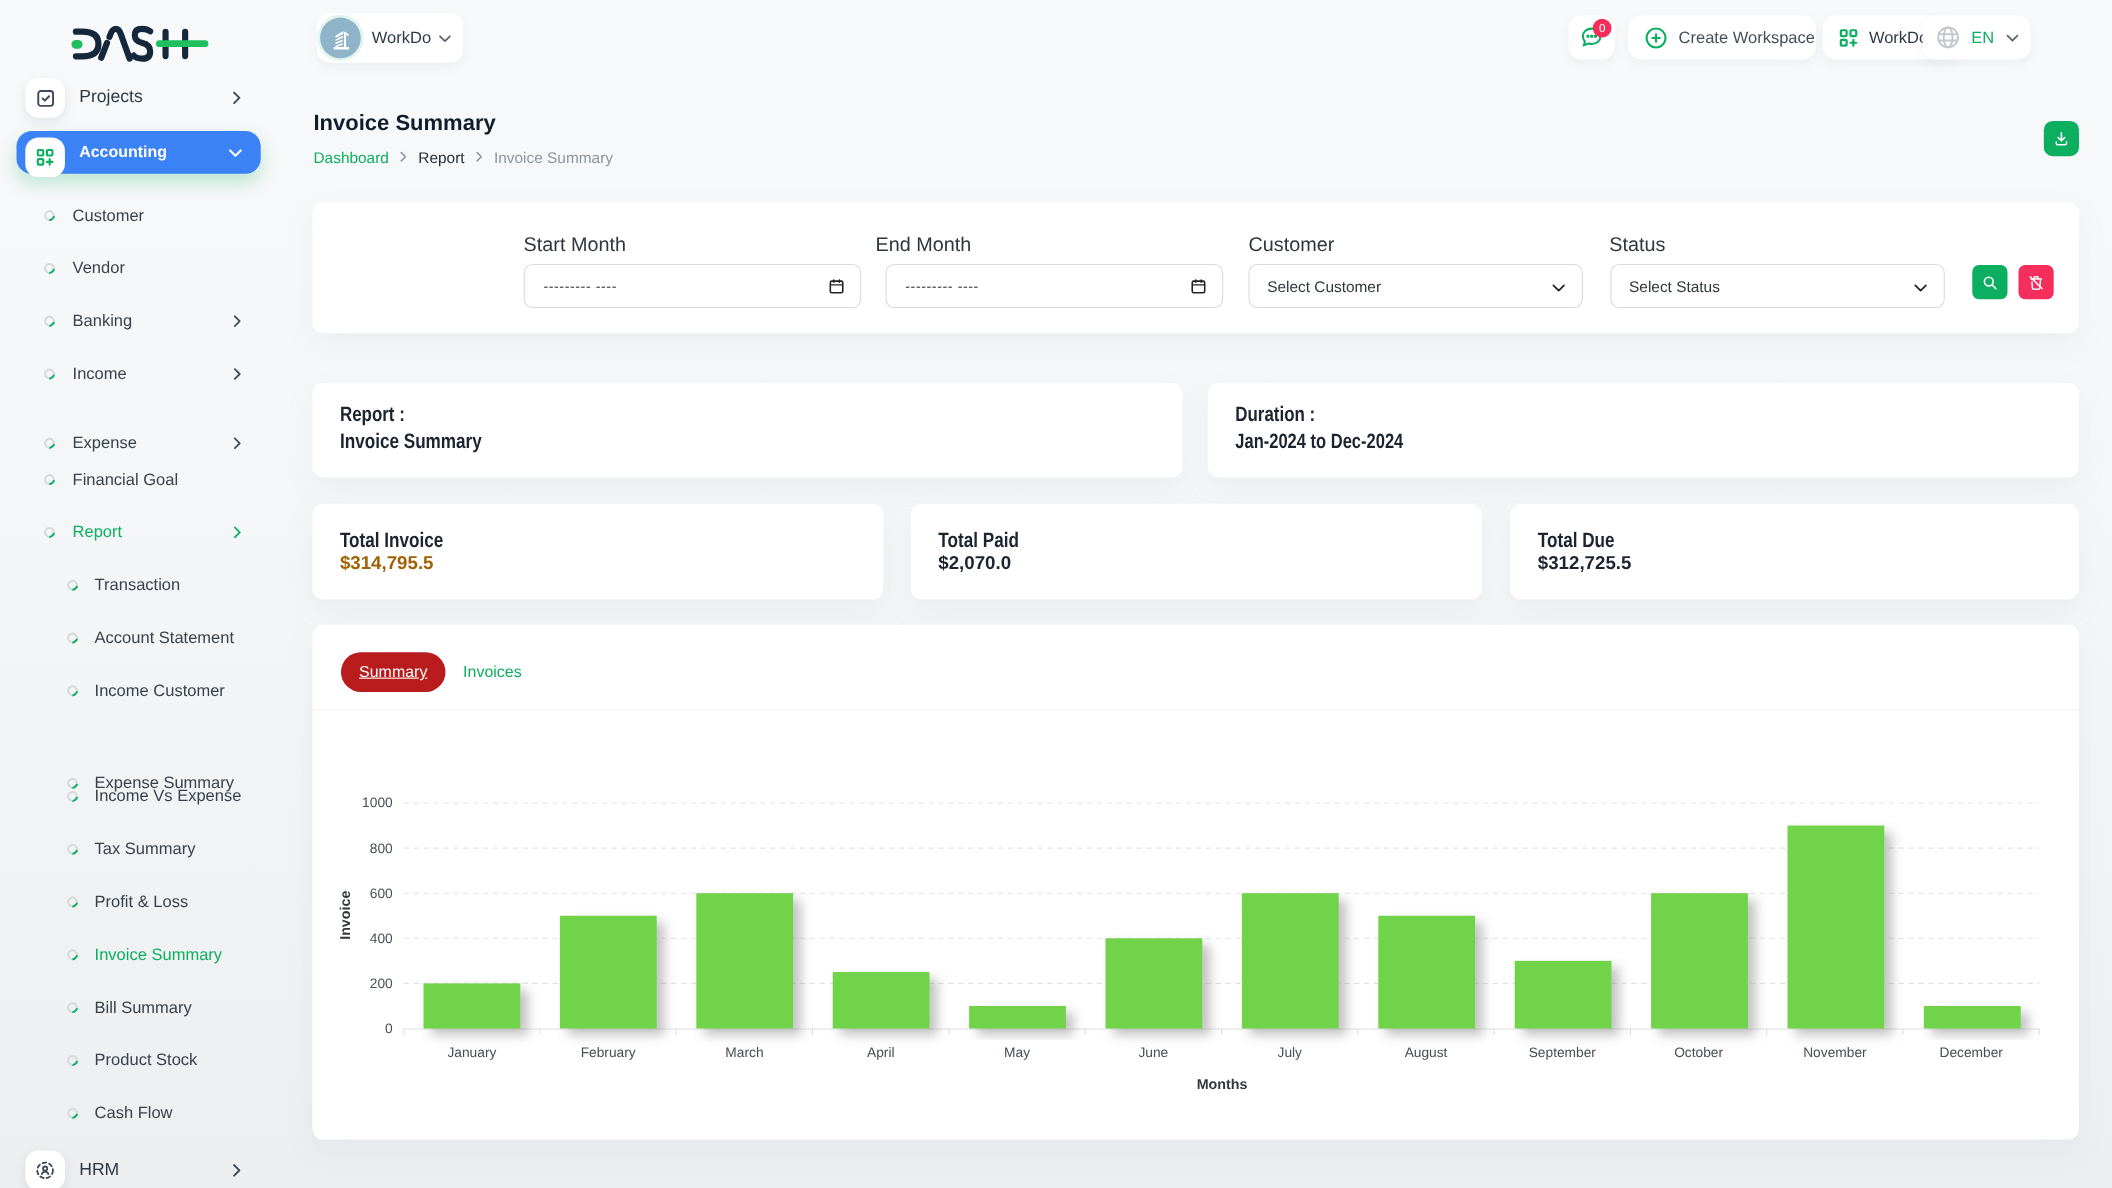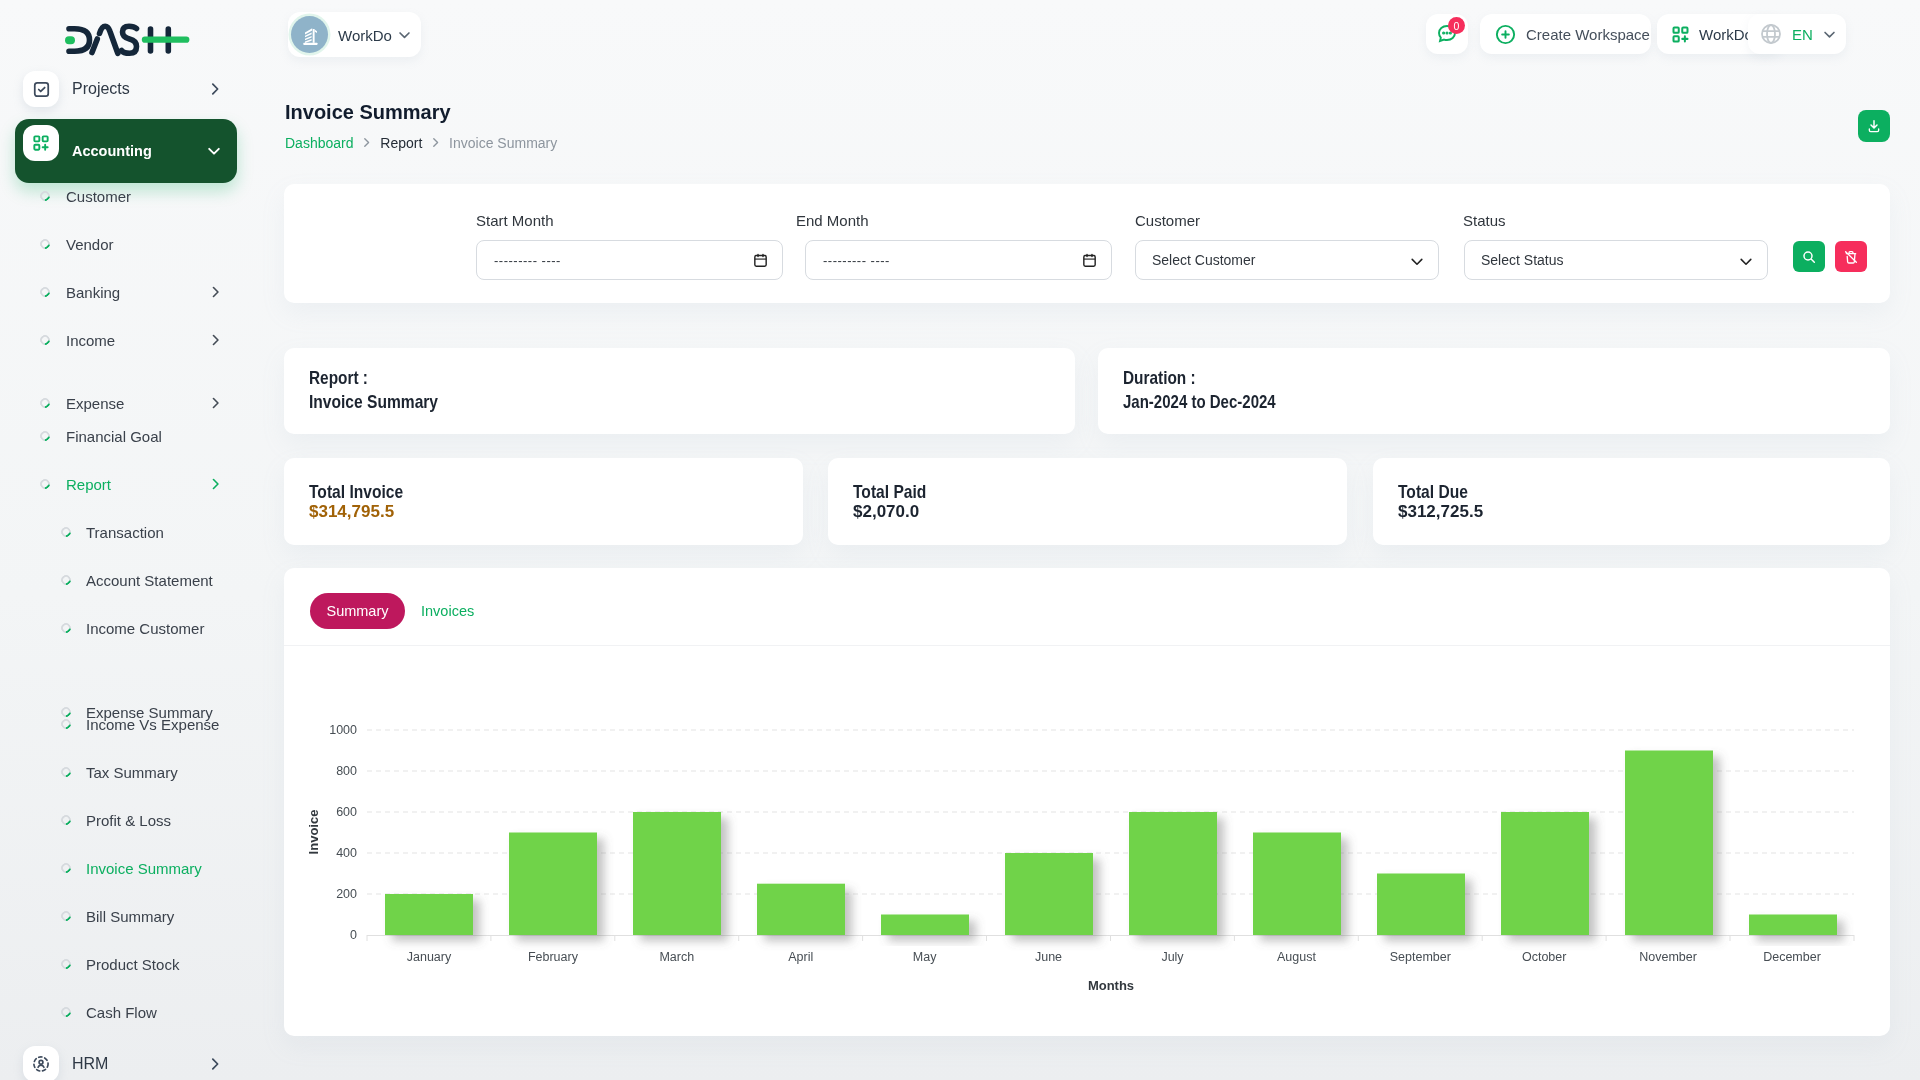--- a/index.html
+++ b/index.html
@@ -19,21 +19,21 @@
   .sb-text { position:absolute; left:66px; top:50%; transform:translateY(-50%); font-size:15px; color:#3a414b; white-space:nowrap; }
   .sb-chev { position:absolute; right:38px; top:50%; transform:translateY(-50%); }
   .iconbox { position:absolute; left:23px; width:36px; height:36px; background:#fff; border-radius:12px;
     box-shadow:0 4px 10px rgba(160,174,192,.25); display:flex; align-items:center; justify-content:center; }
 
   
   .hbtn { position:absolute; top:14px; height:40px; background:#fff; border-radius:12px;
     box-shadow:0 4px 10px rgba(160,174,192,.12); display:flex; align-items:center; white-space:nowrap; }
 
   
-  .flabel { position:absolute; font-size:15px; color:#30363d; }
+  .flabel { position:absolute; font-size:18px; color:#30363d; }
   .finput { position:absolute; height:40px; background:#fff; border:1px solid #d7dbe0; border-radius:8px; }
 </style>
 </head>
 <body>
 
 <div class="abs" style="left:0;top:0;width:260px;height:1080px;">
 
   <svg class="abs" style="left:55px;top:15px;" width="145" height="50" viewBox="0 0 145 50">
     <g fill="none" stroke="#15273a" stroke-width="5.6" stroke-linecap="round">
       <path d="M14 13.8 H19.5 Q34.5 13.8 34.5 25 Q34.5 36.2 19.5 36.2 H14"></path>
@@ -52,21 +52,21 @@
           <rect x="3.5" y="3.5" width="17" height="17" rx="3"></rect>
           <path d="M8.5 12l2.5 2.5 5-5"></path>
         </svg>
     </div>
     <div class="sb-text" style="left:72px;font-size:16px;color:#2e3845;">Projects</div>
     <svg class="sb-chev" width="14" height="14" viewBox="0 0 16 16" fill="none" stroke="#3d4a5c" stroke-width="2" stroke-linecap="round" stroke-linejoin="round">
         <path d="M5.5 2.5 L11 8 L5.5 13.5"></path>
       </svg>
   </div>
 
-  <div class="abs" style="left:15px;top:119px;width:222px;height:64px;background:#14532d;border-radius:14px;box-shadow:0 8px 16px rgba(12,175,96,.25);">
+  <div class="abs" style="left:15px;top:119px;width:222px;height:39px;background:#3b82f6;border-radius:14px;box-shadow:0 8px 16px rgba(12,175,96,.25);">
     <div class="iconbox" style="top:6px;left:8px;box-shadow:none;">
       <svg width="20" height="20" viewBox="0 0 24 24" fill="none" stroke="#0CAF60" stroke-width="2.3" stroke-linecap="round">
           <rect x="4" y="4" width="6" height="6" rx="1"></rect>
           <rect x="14" y="4" width="6" height="6" rx="1"></rect>
           <rect x="4" y="14" width="6" height="6" rx="1"></rect>
           <path d="M17 14v6M14 17h6"></path>
         </svg>
     </div>
     <div style="position:absolute;left:57px;top:50%;transform:translateY(-50%);color:#fff;font-weight:bold;font-size:14.5px;">Accounting</div>
     <svg style="position:absolute;right:16px;top:50%;transform:translateY(-50%);" width="14" height="14" viewBox="0 0 16 16" fill="none" stroke="#fff" stroke-width="2.2" stroke-linecap="round" stroke-linejoin="round">
@@ -319,21 +319,21 @@
 <div class="card" style="left:828px;top:458px;width:519px;height:87px;"></div>
 <div class="abs" style="left:853px;top:481px;font-size:19px;font-weight:bold;color:#1c2430;transform:scaleX(0.82);transform-origin:left;">Total Paid</div>
 <div class="abs" style="left:853px;top:502px;font-size:17px;font-weight:bold;color:#1c2430;">$2,070.0</div>
 
 <div class="card" style="left:1373px;top:458px;width:517px;height:87px;"></div>
 <div class="abs" style="left:1398px;top:481px;font-size:19px;font-weight:bold;color:#1c2430;transform:scaleX(0.82);transform-origin:left;">Total Due</div>
 <div class="abs" style="left:1398px;top:502px;font-size:17px;font-weight:bold;color:#1c2430;">$312,725.5</div>
 
 <div class="card" style="left:284px;top:568px;width:1606px;height:468px;"></div>
 <div class="abs" style="left:284px;top:645px;width:1606px;height:1px;background:#f1f2f4;"></div>
-<div class="abs" style="left:310px;top:593px;width:95px;height:36px;background:#be185d;border-radius:18px;color:#fff;font-size:14.5px;display:flex;align-items:center;justify-content:center;">Summary</div>
+<div class="abs" style="left:310px;top:593px;width:95px;height:36px;background:#b91c1c;border-radius:18px;color:#fff;font-size:14.5px;display:flex;align-items:center;justify-content:center;text-decoration:underline;">Summary</div>
 <div class="abs" style="left:421px;top:603px;font-size:14.5px;color:#0CAF60;">Invoices</div>
 
 <svg class="abs" style="left:284px;top:660px;" width="1606" height="360" viewBox="0 0 1606 360">
   <defs>
     <filter id="barsh" x="-30%" y="-30%" width="180%" height="180%">
       <feDropShadow dx="7" dy="6" stdDeviation="5" flood-color="#666" flood-opacity="0.4"></feDropShadow>
     </filter>
   </defs>
 
   <g stroke="#e3e3e3" stroke-dasharray="5 4" stroke-width="1">

